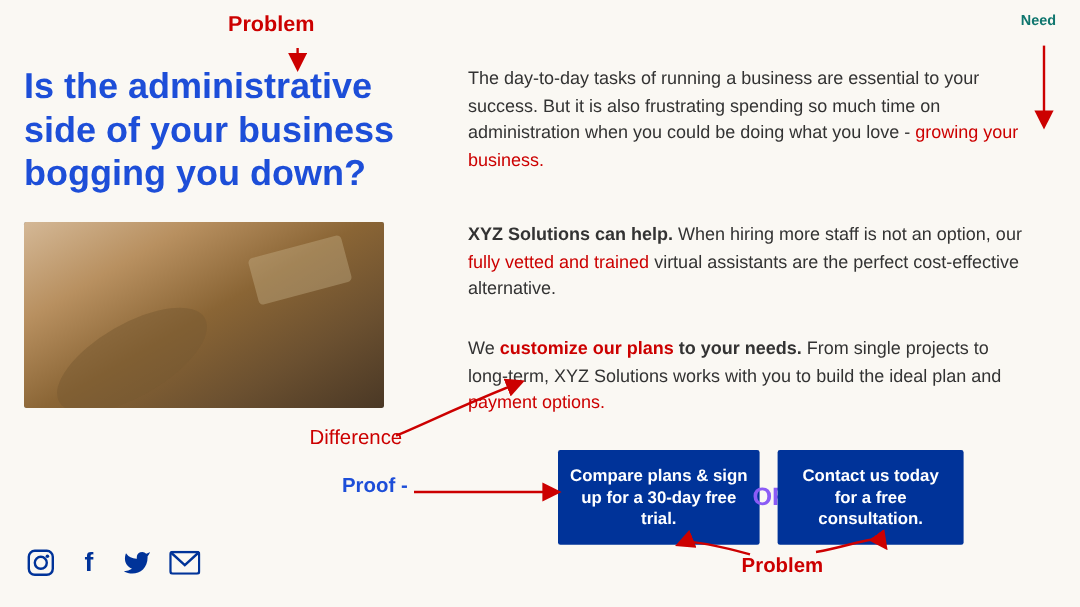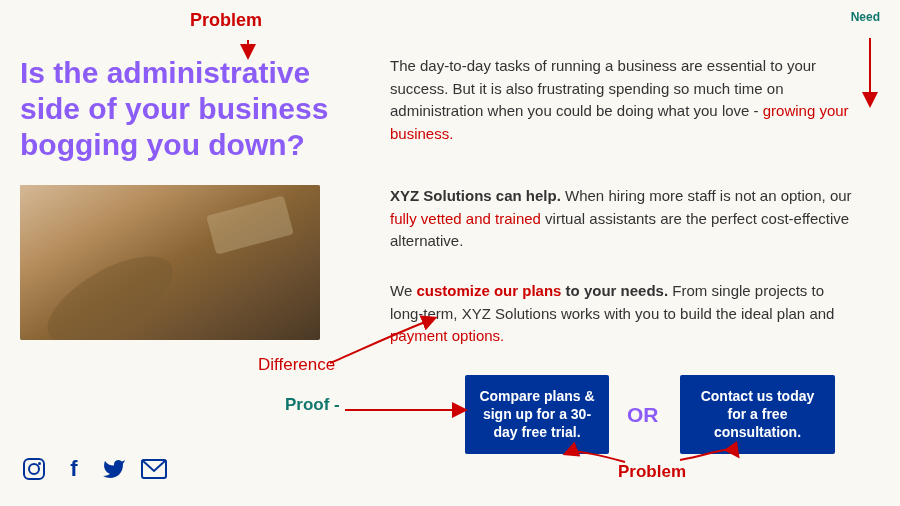--- a/index.html
+++ b/index.html
@@ -27,21 +27,21 @@
       font-weight: bold;
       font-size: 18px;
       text-align: center;
     }
 
     .headline {
       position: absolute;
       left: 20px;
       top: 55px;
       width: 320px;
-      color: #8b5cf6;
+      color: #1d4ed8;
       font-size: 30px;
       font-weight: bold;
       line-height: 1.2;
     }
 
     .photo-area {
       position: absolute;
       left: 20px;
       top: 185px;
       width: 300px;
@@ -107,45 +107,45 @@
 
     .bold-text {
       font-weight: bold;
     }
 
     
     .proof-label {
       position: absolute;
       left: 285px;
       top: 395px;
-      color: #0f766e;
+      color: #1d4ed8;
       font-weight: bold;
       font-size: 17px;
     }
 
     .btn-blue {
       position: absolute;
       background: #003399;
       color: white;
       font-weight: bold;
       font-size: 14px;
       text-align: center;
       padding: 12px 10px;
       border-radius: 2px;
       line-height: 1.3;
     }
 
     .btn-compare {
       left: 465px;
       top: 375px;
-      width: 144px;
+      width: 168px;
     }
 
     .btn-contact {
-      left: 680px;
+      left: 648px;
       top: 375px;
       width: 155px;
     }
 
     .or-text {
       position: absolute;
       left: 627px;
       top: 403px;
       font-size: 21px;
       font-weight: bold;

